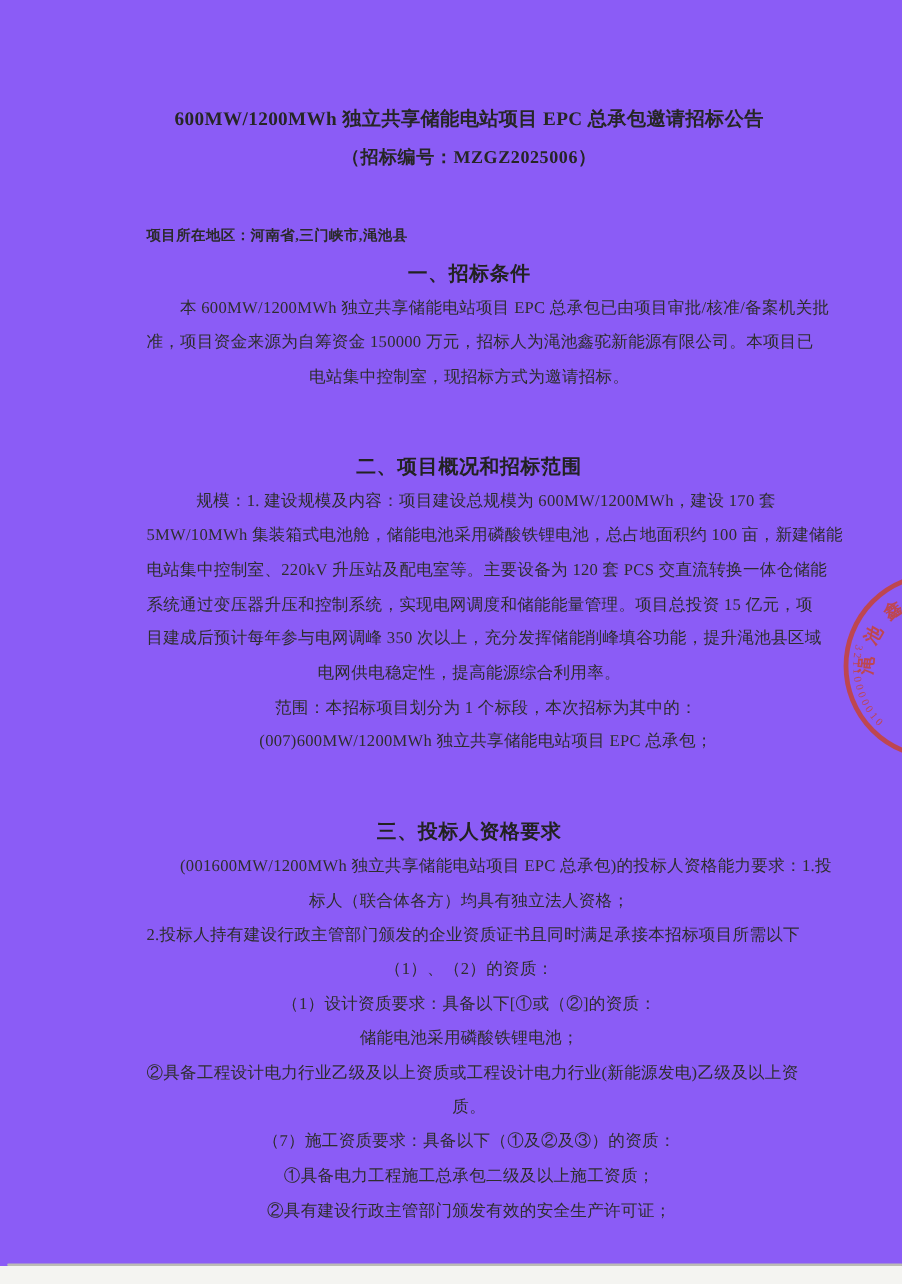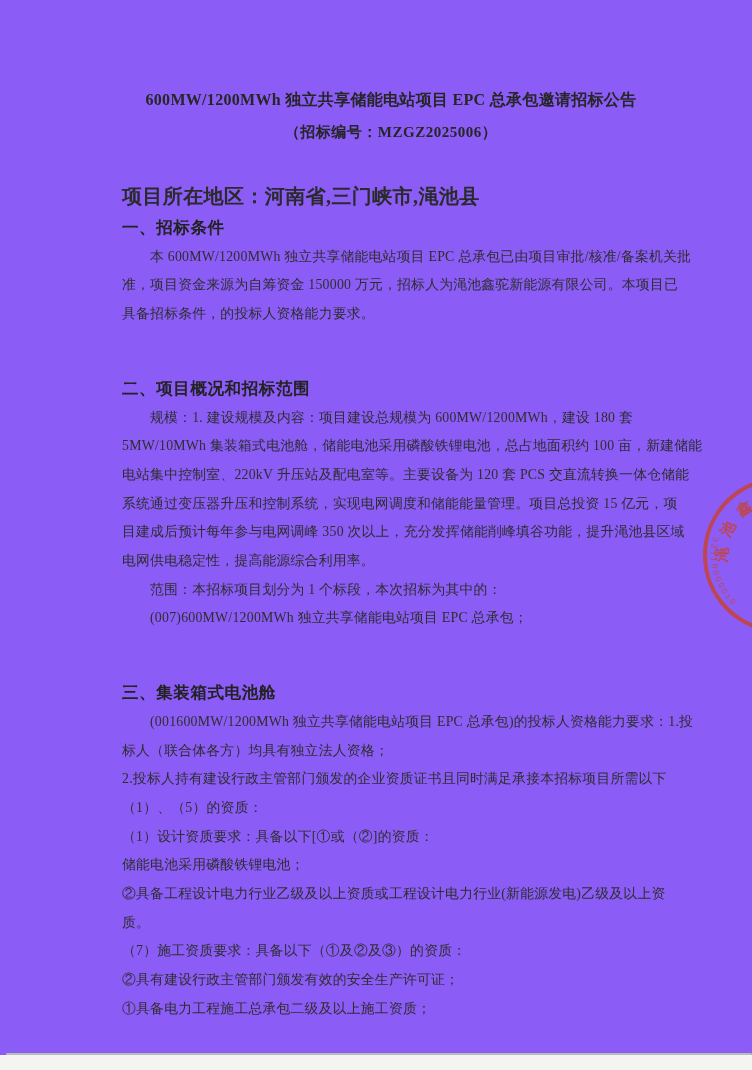--- a/index.html
+++ b/index.html
@@ -29,26 +29,26 @@
   }
   .doc-title{
     text-align:center;font-weight:bold;font-size:16px;line-height:24px;
     color:#262626;letter-spacing:.3px;white-space:nowrap;
   }
   .doc-subtitle{
     margin-top:8px;text-align:center;font-weight:bold;font-size:15px;
     line-height:24px;color:#262626;letter-spacing:.5px;
   }
   .doc-location{
-    margin-top:40px;font-weight:600;font-size:20px;line-height:24px;
+    margin-top:40px;font-weight:600;font-size:12px;line-height:24px;
     color:#2a2a2a;letter-spacing:.4px;white-space:nowrap;
   }
   .ln{
     font-size:13.8px;line-height:28.7px;letter-spacing:.25px;
-    white-space:nowrap;color:#2e2e2e;
+    white-space:nowrap;color:#2e2e2e;text-align:center;
   }
   .ln.h{
     font-weight:bold;font-size:16.5px;color:#222;letter-spacing:.6px;margin-top:46px;
   }
   .ln.h1gap{margin-top:6px;}
   .ln.ind{text-indent:28px;}
   .seal{
     position:absolute;top:0;left:0;pointer-events:none;
   }
   .seal text{
@@ -61,44 +61,44 @@
 <div class="page">
 
   <div class="content">
     <div class="doc-title">600MW/1200MWh 独立共享储能电站项目 EPC 总承包邀请招标公告</div>
     <div class="doc-subtitle">（招标编号：MZGZ2025006）</div>
     <div class="doc-location">项目所在地区：河南省,三门峡市,渑池县</div>
 
     <div class="ln h h1gap">一、招标条件</div>
     <div class="ln ind">本 600MW/1200MWh 独立共享储能电站项目 EPC 总承包已由项目审批/核准/备案机关批</div>
     <div class="ln">准，项目资金来源为自筹资金 150000 万元，招标人为渑池鑫驼新能源有限公司。本项目已</div>
-    <div class="ln">具备招标条件，的投标人资格能力要求。</div>
+    <div class="ln">电站集中控制室，现招标方式为邀请招标。</div>
 
     <div class="ln h">二、项目概况和招标范围</div>
-    <div class="ln ind">规模：1.  建设规模及内容：项目建设总规模为 600MW/1200MWh，建设 180 套</div>
+    <div class="ln ind">规模：1.  建设规模及内容：项目建设总规模为 600MW/1200MWh，建设 170 套</div>
     <div class="ln">5MW/10MWh 集装箱式电池舱，储能电池采用磷酸铁锂电池，总占地面积约 100 亩，新建储能</div>
     <div class="ln">电站集中控制室、220kV 升压站及配电室等。主要设备为 120 套 PCS 交直流转换一体仓储能</div>
     <div class="ln">系统通过变压器升压和控制系统，实现电网调度和储能能量管理。项目总投资 15 亿元，项</div>
     <div class="ln">目建成后预计每年参与电网调峰 350 次以上，充分发挥储能削峰填谷功能，提升渑池县区域</div>
     <div class="ln">电网供电稳定性，提高能源综合利用率。</div>
     <div class="ln ind">范围：本招标项目划分为 1 个标段，本次招标为其中的：</div>
     <div class="ln ind">(007)600MW/1200MWh 独立共享储能电站项目 EPC 总承包；</div>
 
-    <div class="ln h">三、集装箱式电池舱</div>
+    <div class="ln h">三、投标人资格要求</div>
     <div class="ln ind">(001600MW/1200MWh 独立共享储能电站项目 EPC 总承包)的投标人资格能力要求：1.投</div>
     <div class="ln">标人（联合体各方）均具有独立法人资格；</div>
     <div class="ln">2.投标人持有建设行政主管部门颁发的企业资质证书且同时满足承接本招标项目所需以下</div>
-    <div class="ln">（1）、（5）的资质：</div>
+    <div class="ln">（1）、（2）的资质：</div>
     <div class="ln">（1）设计资质要求：具备以下[①或（②]的资质：</div>
     <div class="ln">储能电池采用磷酸铁锂电池；</div>
     <div class="ln">②具备工程设计电力行业乙级及以上资质或工程设计电力行业(新能源发电)乙级及以上资</div>
     <div class="ln">质。</div>
     <div class="ln">（7）施工资质要求：具备以下（①及②及③）的资质：</div>
+    <div class="ln">①具备电力工程施工总承包二级及以上施工资质；</div>
     <div class="ln">②具有建设行政主管部门颁发有效的安全生产许可证；</div>
-    <div class="ln">①具备电力工程施工总承包二级及以上施工资质；</div>
   </div>
 
   <svg class="seal" width="752" height="1070" viewBox="0 0 752 1070">
     <g opacity="0.88">
       <circle cx="781" cy="555" r="76" fill="none" stroke="#c5443a" stroke-width="4"></circle>
       <defs>
         <path id="sealNamePath" d="M 727.8 564.4 A 54 54 0 0 1 776.3 501.2"></path>
         <path id="sealCodePath" d="M 713.4 536.9 A 70 70 0 0 0 740.8 612.3"></path>
       </defs>
       <text font-size="15" font-weight="bold" fill="#c5443a" letter-spacing="9">

